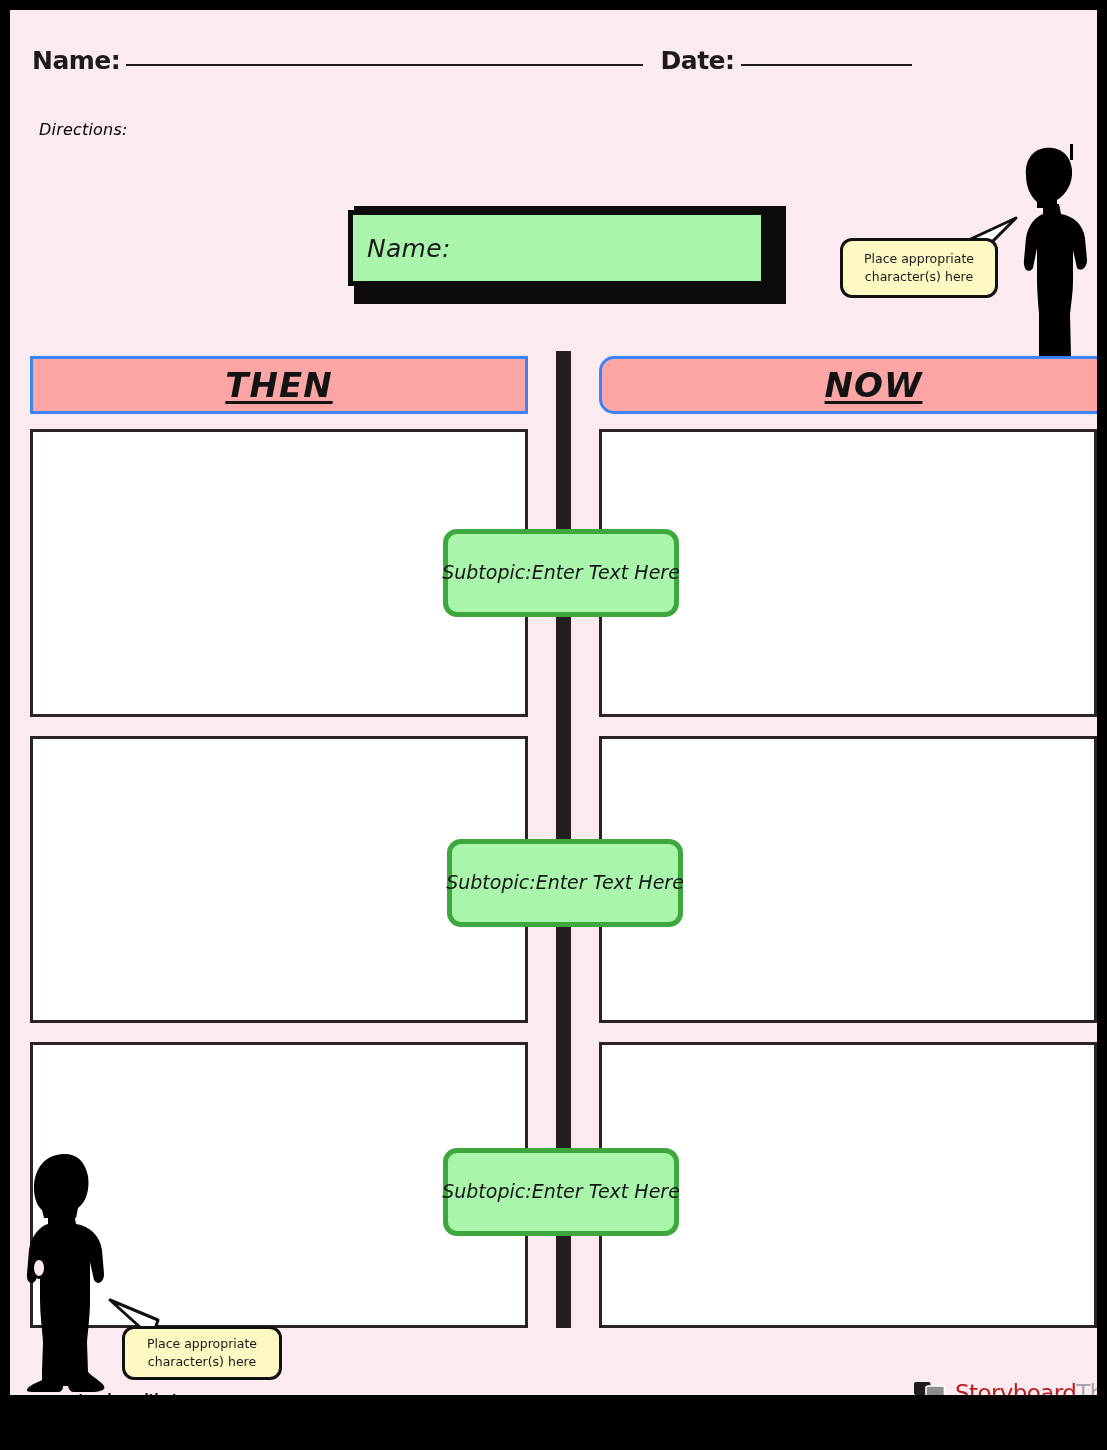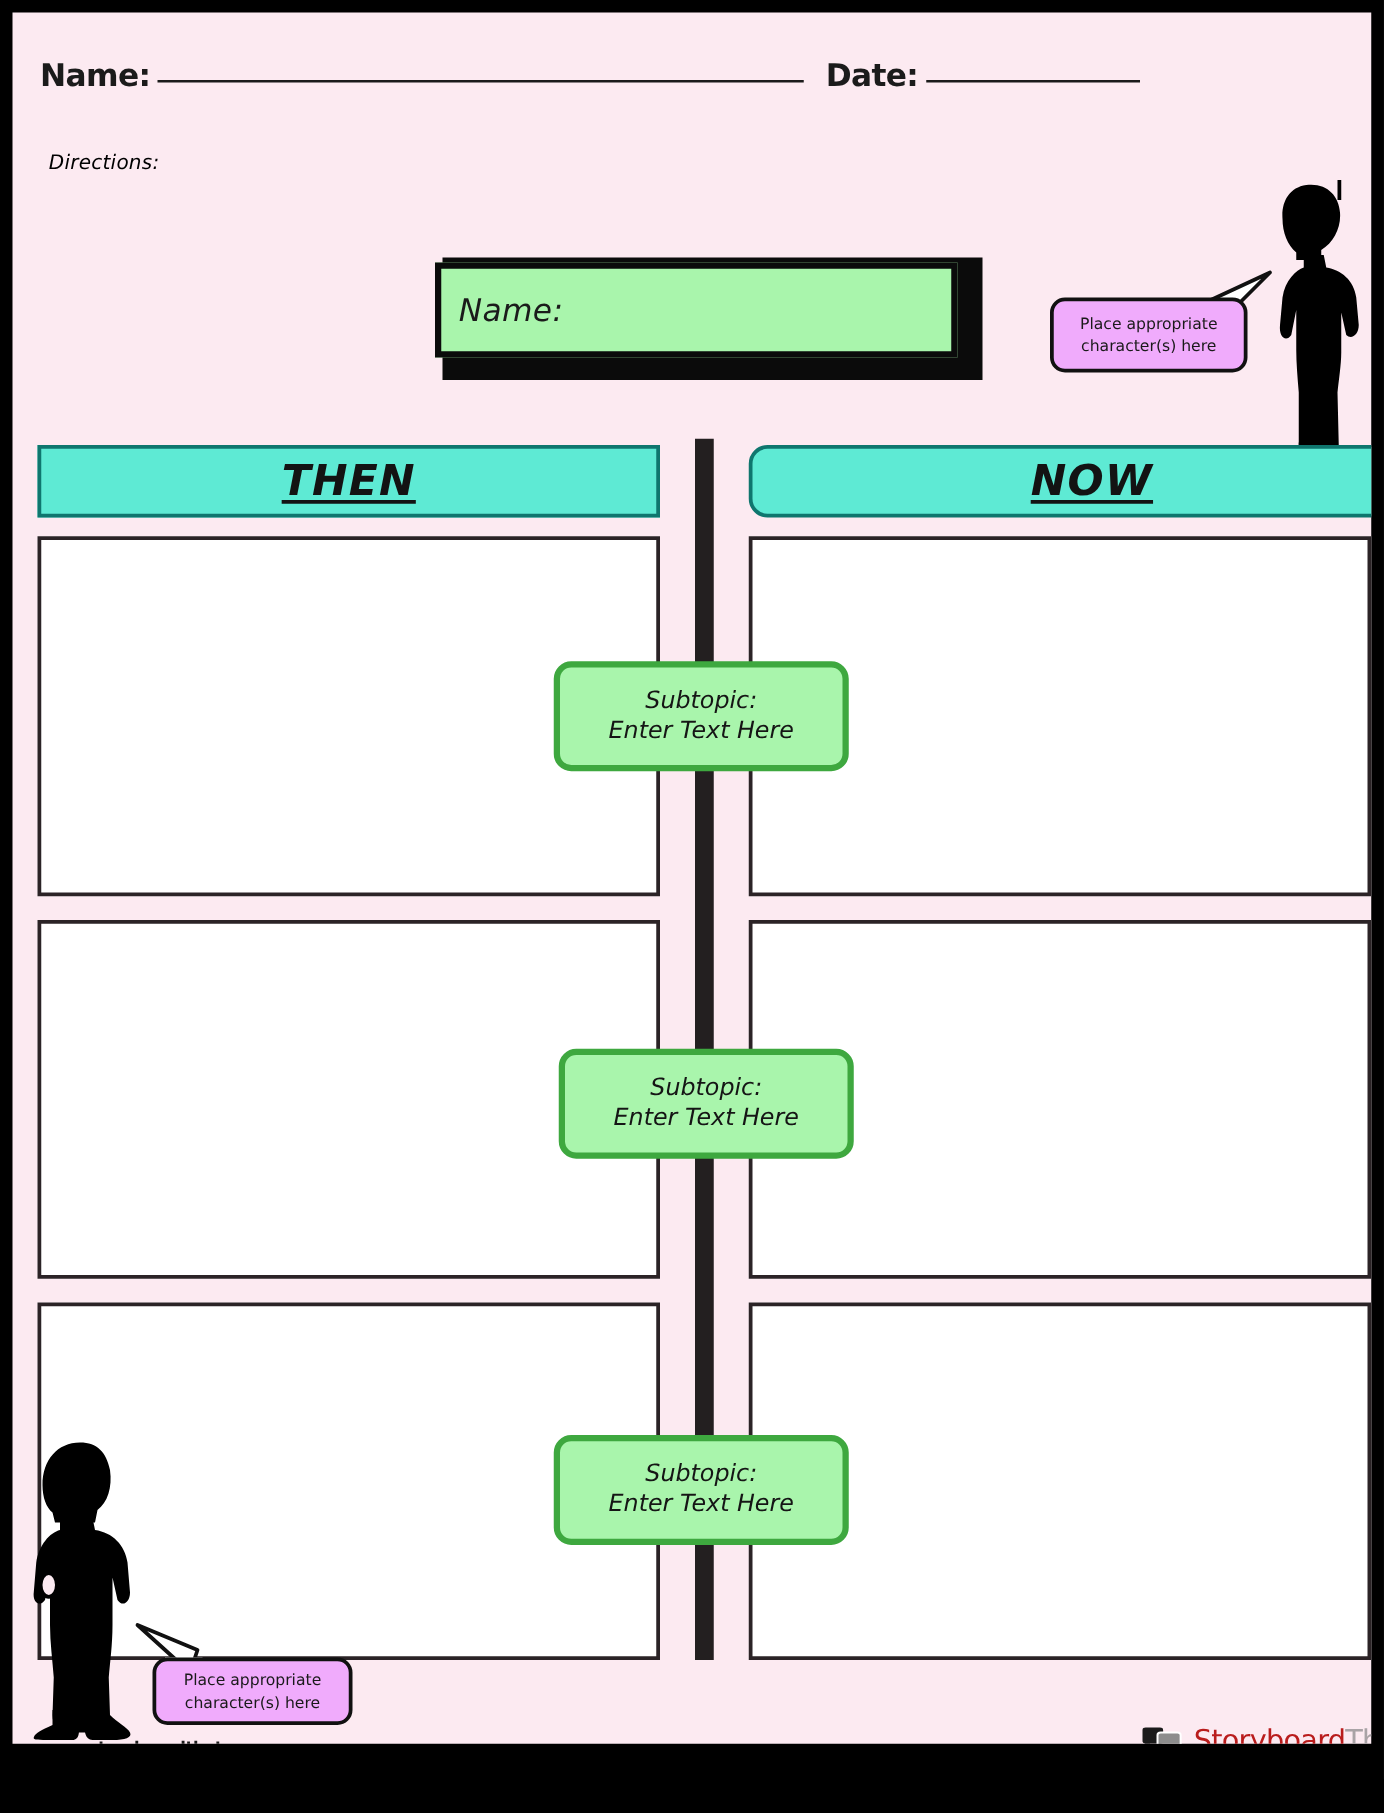--- a/index.html
+++ b/index.html
@@ -103,22 +103,22 @@
     font-size: 25px;
     color: #1b1b1b;
     padding-left: 14px;
     letter-spacing: 0.3px;
   }
 
   
   .col-header {
     position: absolute;
     height: 58px;
-    background: #5eead4;
-    border: 3px solid #0f766e;
+    background: #fca5a5;
+    border: 3px solid #3b82f6;
     box-sizing: border-box;
     display: flex;
     align-items: center;
     justify-content: center;
   }
   .col-header-text {
     font-family: "DejaVu Sans", sans-serif;
     font-weight: bold;
     font-style: italic;
     font-size: 34px;
@@ -156,40 +156,39 @@
   
   .subtopic {
     position: absolute;
     width: 236px;
     height: 88px;
     background: #A9F5AC;
     border: 5px solid #3EA83F;
     border-radius: 14px;
     box-sizing: border-box;
     display: flex;
-    flex-direction: column;
     align-items: center;
     justify-content: center;
     line-height: 1.25;
   }
   .subtopic span {
     font-family: "DejaVu Sans", sans-serif;
     font-style: italic;
     font-size: 19px;
     color: #151515;
     white-space: nowrap;
   }
   #sub-1 { left: 433px; top: 519px; }
   #sub-2 { left: 437px; top: 829px; }
   #sub-3 { left: 433px; top: 1138px; }
 
   
   .bubble {
     position: absolute;
-    background: #f0abfc;
+    background: #fef9c3;
     border: 3px solid #111111;
     border-radius: 12px;
     box-sizing: border-box;
     display: flex;
     flex-direction: column;
     align-items: center;
     justify-content: center;
   }
   .bubble span {
     font-family: "DejaVu Sans", sans-serif;

